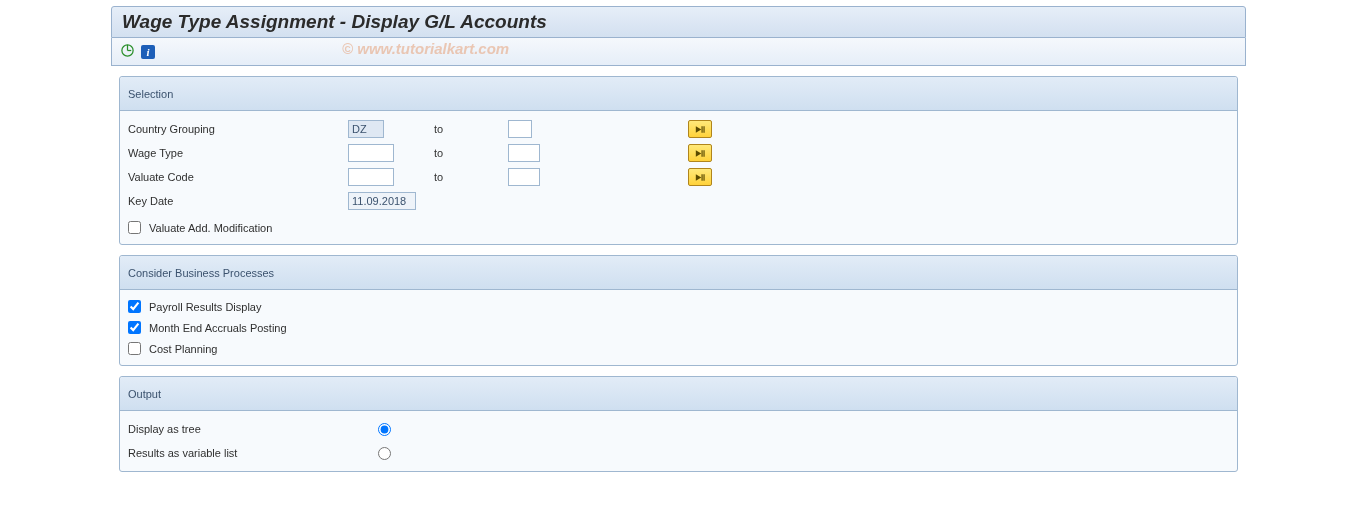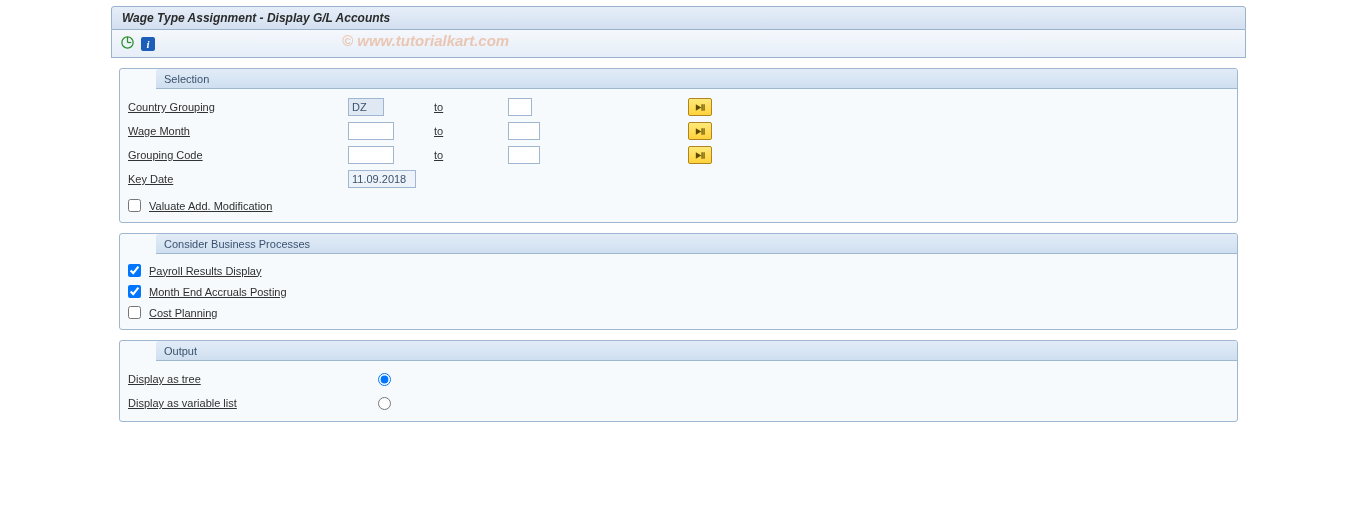--- a/index.html
+++ b/index.html
@@ -10,21 +10,21 @@
     color: #333;
     width: 1357px;
     height: 518px;
   }
   .outer { padding: 6px; }
   .title-bar {
     background: linear-gradient(to bottom, #e6eef8 0%, #d3e0f0 100%);
     border: 1px solid #9ab2ce;
     border-radius: 3px 3px 0 0;
     padding: 4px 10px;
-    font-size: 12px;
+    font-size: 19px;
     font-weight: bold;
     font-style: italic;
     color: #2b2b2b;
     position: relative;
     width: 1135px;
     margin: 0 auto;
   }
   .toolbar {
     background: linear-gradient(to bottom, #f5f8fc 0%, #e6eef8 100%);
     border: 1px solid #9ab2ce;
@@ -72,29 +72,27 @@
     margin-bottom: 10px;
     background: #f7fafd;
   }
   .group-header {
     background: linear-gradient(to bottom, #e2ecf7 0%, #cfdff0 100%);
     border-bottom: 1px solid #9fb7d0;
     padding: 3px 8px;
     color: #3b526e;
     font-size: 11px;
     border-radius: 3px 3px 0 0;
-    height: 20px;
+    height: 34px;
     display: flex;
     align-items: center;
-    margin-left: 36px;
   }
   .group-body {
     padding: 6px 8px;
     width: 880px;
-    text-decoration: underline;
   }
   .row {
     display: grid;
     grid-template-columns: 220px 80px 80px 40px 140px auto;
     align-items: center;
     height: 24px;
   }
   .label { color: #2f2f2f; }
   .to-label { text-align: left; padding-left: 6px; }
   input.sap, input.sap-ro {
@@ -177,38 +175,38 @@
               <svg viewBox="0 0 14 10">
                   <path d="M1 1 L8 5 L1 9 Z" fill="#5a4a00"></path>
                   <line x1="9" y1="1" x2="9" y2="9" stroke="#5a4a00" stroke-width="1.5"></line>
                   <line x1="11.5" y1="1" x2="11.5" y2="9" stroke="#5a4a00" stroke-width="1.5"></line>
                 </svg>
             </span>
           </span>
         </div>
 
         <div class="row">
-          <span class="label">Wage Month</span>
+          <span class="label">Wage Type</span>
           <span><input class="sap" style="width: 46px;" value=""></span>
           <span class="to-label">to</span>
           <span><input class="sap" style="width: 32px;" value=""></span>
           <span></span>
           <span>
             <span class="arrow-btn">
               <svg viewBox="0 0 14 10">
                   <path d="M1 1 L8 5 L1 9 Z" fill="#5a4a00"></path>
                   <line x1="9" y1="1" x2="9" y2="9" stroke="#5a4a00" stroke-width="1.5"></line>
                   <line x1="11.5" y1="1" x2="11.5" y2="9" stroke="#5a4a00" stroke-width="1.5"></line>
                 </svg>
             </span>
           </span>
         </div>
 
         <div class="row">
-          <span class="label">Grouping Code</span>
+          <span class="label">Valuate Code</span>
           <span><input class="sap" style="width: 46px;" value=""></span>
           <span class="to-label">to</span>
           <span><input class="sap" style="width: 32px;" value=""></span>
           <span></span>
           <span>
             <span class="arrow-btn">
               <svg viewBox="0 0 14 10">
                   <path d="M1 1 L8 5 L1 9 Z" fill="#5a4a00"></path>
                   <line x1="9" y1="1" x2="9" y2="9" stroke="#5a4a00" stroke-width="1.5"></line>
                   <line x1="11.5" y1="1" x2="11.5" y2="9" stroke="#5a4a00" stroke-width="1.5"></line>
@@ -252,20 +250,20 @@
     </div>
 
     <div class="groupbox">
       <div class="group-header">Output</div>
       <div class="group-body">
         <div class="radio-row">
           <span class="label">Display as tree</span>
           <input type="radio" name="outputmode" checked="" style="">
         </div>
         <div class="radio-row">
-          <span class="label">Display as variable list</span>
+          <span class="label">Results as variable list</span>
           <input type="radio" name="outputmode" style="">
         </div>
       </div>
     </div>
 
   </div>
 </div>
 
 </body></html>

